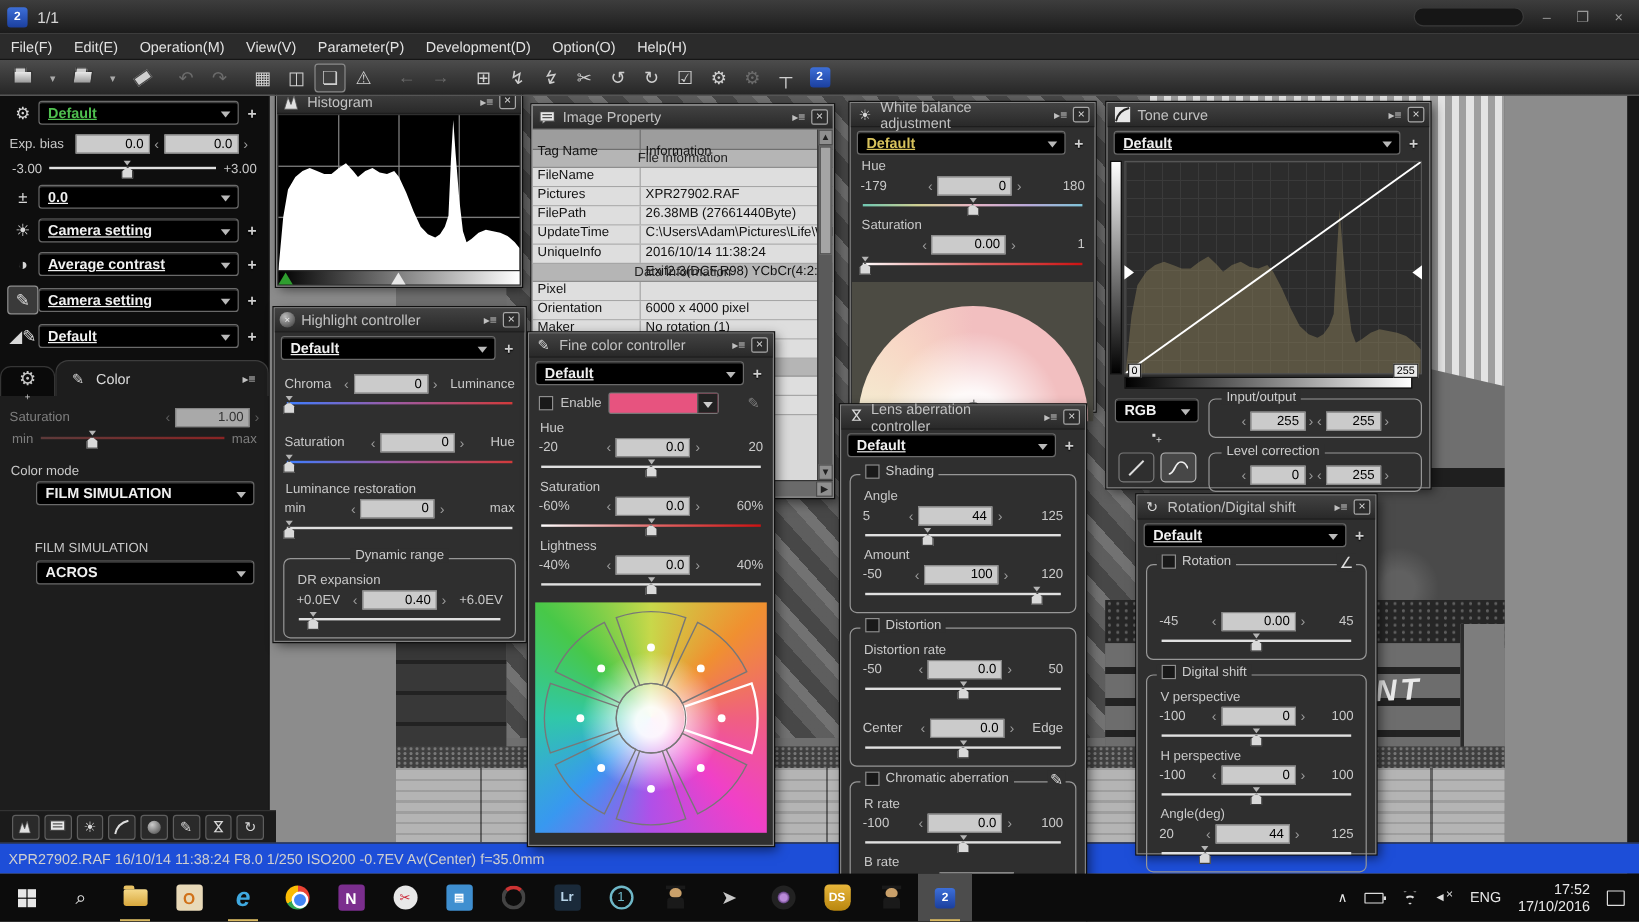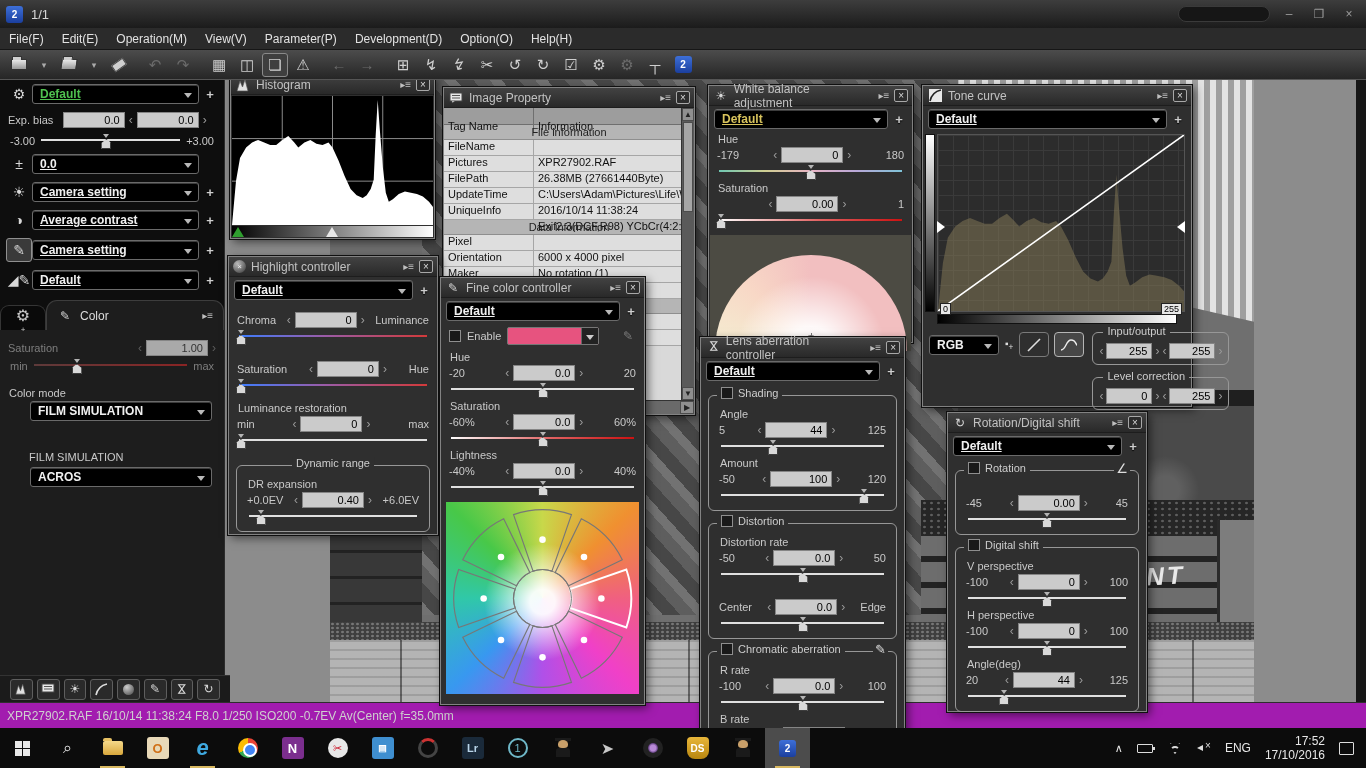--- a/index.html
+++ b/index.html
@@ -183,21 +183,21 @@
   #tone-plot { position:relative; width:248px; height:178px; background:#2c2c2c; border:1px solid #555;
     background-image:repeating-linear-gradient(90deg, #3a3a3a 0 1px, transparent 1px 15px),
                      repeating-linear-gradient(180deg, #3a3a3a 0 1px, transparent 1px 15px); }
   #tone-plot svg { position:absolute; inset:0; }
   .tmark { position:absolute; width:0; height:0; }
   .tmark.l { left:-1px; top:86px; border-top:6px solid transparent; border-bottom:6px solid transparent; border-left:8px solid #fff; }
   .tmark.r { right:-1px; top:86px; border-top:6px solid transparent; border-bottom:6px solid transparent; border-right:8px solid #fff; }
   .cbadge { position:absolute; bottom:-4px; background:#e8e8e8; color:#000; font-size:9px; padding:0 2px; border:1px solid #222; }
   #tone-hgrad { margin:2px 14px 0 14px; height:10px; background:linear-gradient(90deg,#000,#fff); border:1px solid #111; }
   #tone-ctrl { display:flex; gap:8px; padding:8px 6px 0; align-items:flex-start; }
-  #tone-left { display:flex; align-items:center; gap:6px; }
+  #tone-left { display:flex; flex-direction:column; align-items:center; gap:6px; }
   #rgb-dd { width:70px; }
   .tinyplus { color:#ddd; font-size:10px; }
   .modebtns { display:flex; gap:5px; }
   .modebtn { width:30px; height:25px; border:1px solid #7a7a7a; border-radius:4px; display:grid; place-items:center; background:#2f2f2f; }
   .modebtn.on { background:#474747; border-color:#b5b5b5; }
   .fs2 { border:1px solid #979797; border-radius:6px; position:relative; padding:10px 6px 5px; flex:1; }
   .fs2 > .lg { position:absolute; top:-8px; left:10px; background:#2f2f2f; padding:0 4px; font-size:11px; color:#cdcdcd; }
   .iorow { display:flex; align-items:center; gap:3px; justify-content:center; font-size:11px; }
   .vb.w46 { min-width:46px; }
 
@@ -207,21 +207,21 @@
   .lg-icon { position:absolute; right:8px; top:-10px; background:#2f2f2f; padding:0 2px; color:#ddd; font-size:13px; }
 
   
   #hl-panel { left:228px; top:256px; width:210px; height:279px; z-index:6; }
 
   
   #dock { position:absolute; left:0; top:675px; width:230px; height:27px; background:#1b1b1b; border-top:1px solid #333;
     display:flex; align-items:center; gap:4px; padding:0 10px; z-index:5; }
   .dbtn { width:25px; height:21px; border:1px solid #5e5e5e; border-radius:3px; background:#2a2a2a;
     display:grid; place-items:center; color:#d8d8d8; font-size:12px; }
-  #statusbar { position:absolute; left:0; top:702px; width:1366px; height:26px; background:#a21caf;
+  #statusbar { position:absolute; left:0; top:702px; width:1366px; height:26px; background:#1d4ed8;
     border-top:1px solid #2e2e2e; color:#cfcfcf; font-size:12px; display:flex; align-items:center;
     padding:0 7px; z-index:4; }
   #taskbar { position:absolute; left:0; top:728px; width:1366px; height:40px; background:#0c0c0c;
     display:flex; align-items:center; z-index:30; }
   .tcell { width:45px; height:40px; display:grid; place-items:center; position:relative; }
   .tcell.activeapp { background:#4c4c4c; }
   .runline { position:absolute; bottom:0; left:10px; right:10px; height:2px; background:#d8b860; }
   .win-logo { display:grid; grid-template-columns:7px 7px; grid-gap:1px; }
   .win-logo i { width:7px; height:7px; background:#e8e8e8; }
   .tk-folder { position:relative; width:20px; height:14px; background:linear-gradient(#f5d98a,#d9a83c); border-radius:2px; }
@@ -952,21 +952,21 @@
           <span class="txt">Default</span>
         </div>
       <span class="plus">+</span>
     </div>
     <div class="fs">
       <div class="lg">
           <span class="cb"></span>
           <span>Rotation</span>
         </div>
       <span class="lg-icon">∠</span>
-      <div class="srow" style="margin-top:10px">
+      <div class="srow" style="margin-top:25px">
         <span class="lft">-45</span>
         <span class="mid">
           <span class="ar">‹</span>
           <span class="vb">0.00</span>
           <span class="ar">›</span>
         </span>
         <span class="rgt">45</span>
       </div>
       <div class="sld">
           <i class="trk"></i>

